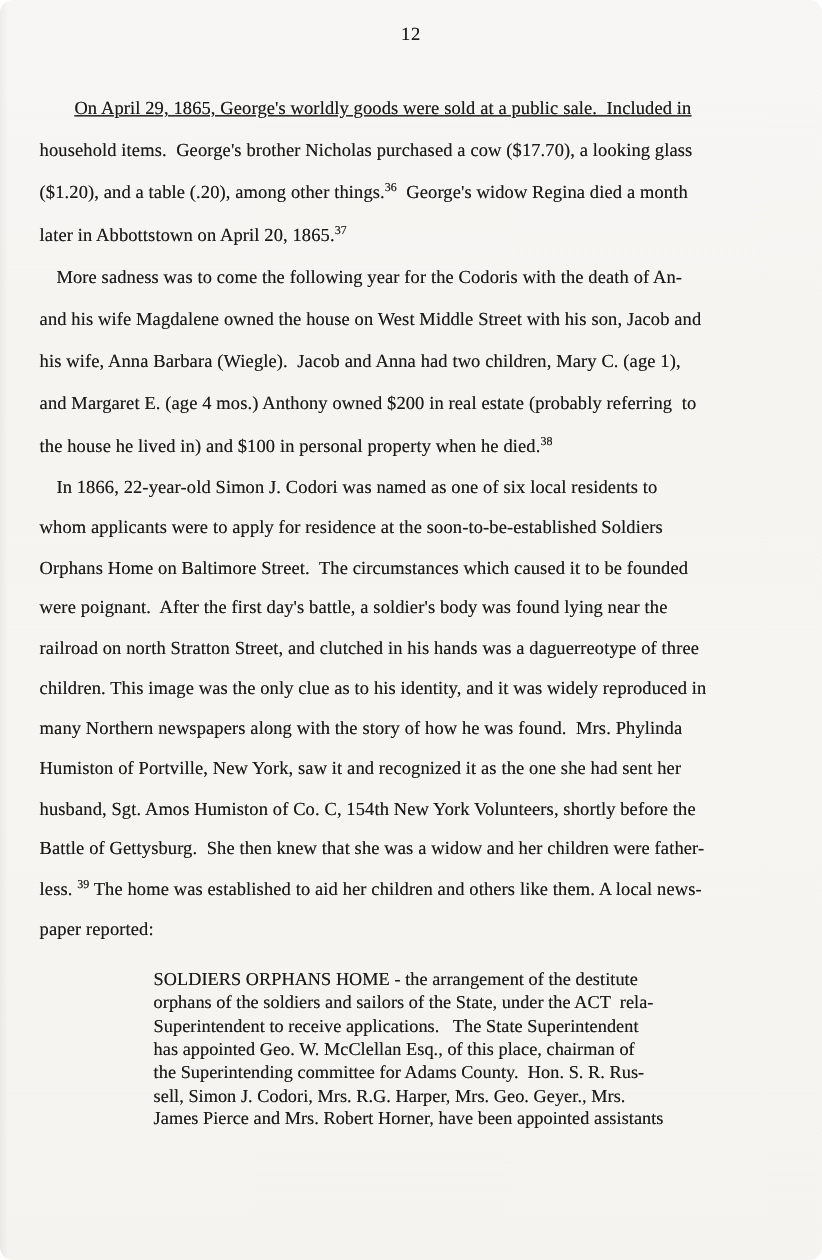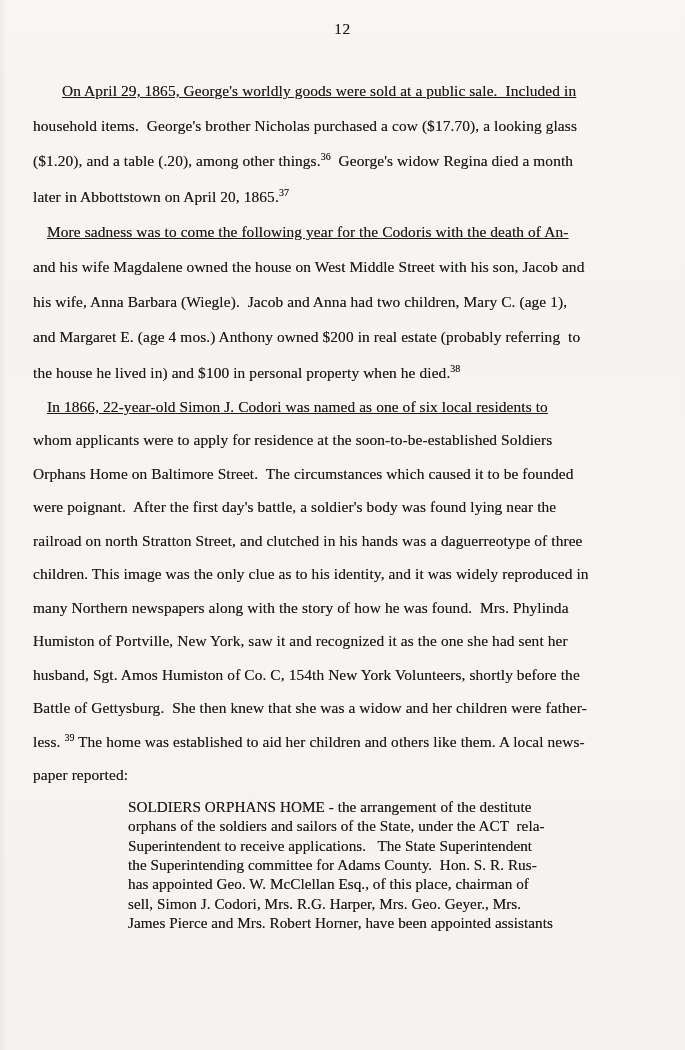--- a/index.html
+++ b/index.html
@@ -37,43 +37,43 @@
   }
   .para { margin: 0; }
   .ln {
     white-space: pre;
     font-size: 15.4px;
     letter-spacing: 0.1px;
   }
   .p1 .ln, .p2 .ln { line-height: 35.2px; }
   .p3 .ln { line-height: 33.5px; }
   .p1 .first { text-indent: 29px; text-decoration: underline; }
-  .p2 .first, .p3 .first { text-indent: 14px; text-decoration: underline; }
+  .p2 .first, .p3 .first { text-indent: 14px; }
   .fn {
     font-size: 10px;
     vertical-align: super;
     line-height: 0;
     letter-spacing: 0;
   }
   .quote {
-    margin-top: 5px;
+    margin-top: 15px;
     margin-left: 95px;
     width: 500px;
   }
   .qln {
     white-space: pre;
     font-size: 15.2px;
     line-height: 19.4px;
     letter-spacing: 0.05px;
   }
 </style>
 </head>
 <body>
 
-<div class="page" style="color: rgb(27, 26, 24);">
+<div class="page" style="color: rgb(27, 26, 24); border-radius: 11px;">
 
   <div class="pageno">12</div>
 
   <div class="content">
 
     <div class="para p1">
       <div class="ln first">On April 29, 1865, George's worldly goods were sold at a public sale.  Included in</div>
       <div class="ln">household items.  George's brother Nicholas purchased a cow ($17.70), a looking glass</div>
       <div class="ln"><span>($1.20), and a table (.20), among other things.</span><sup class="fn">36</sup><span>  George's widow Regina died a month</span></div>
       <div class="ln"><span>later in Abbottstown on April 20, 1865.</span><sup class="fn">37</sup></div>
@@ -99,20 +99,20 @@
       <div class="ln">husband, Sgt. Amos Humiston of Co. C, 154th New York Volunteers, shortly before the</div>
       <div class="ln">Battle of Gettysburg.  She then knew that she was a widow and her children were father-</div>
       <div class="ln"><span>less. </span><sup class="fn">39</sup><span> The home was established to aid her children and others like them. A local news-</span></div>
       <div class="ln">paper reported:</div>
     </div>
 
     <div class="quote">
       <div class="qln">SOLDIERS ORPHANS HOME - the arrangement of the destitute</div>
       <div class="qln">orphans of the soldiers and sailors of the State, under the ACT  rela-</div>
       <div class="qln">Superintendent to receive applications.   The State Superintendent</div>
+      <div class="qln">has appointed Geo. W. McClellan Esq., of this place, chairman of</div>
       <div class="qln">the Superintending committee for Adams County.  Hon. S. R. Rus-</div>
-      <div class="qln">has appointed Geo. W. McClellan Esq., of this place, chairman of</div>
       <div class="qln">sell, Simon J. Codori, Mrs. R.G. Harper, Mrs. Geo. Geyer., Mrs.</div>
       <div class="qln">James Pierce and Mrs. Robert Horner, have been appointed assistants</div>
     </div>
 
   </div>
 </div>
 
 </body></html>

